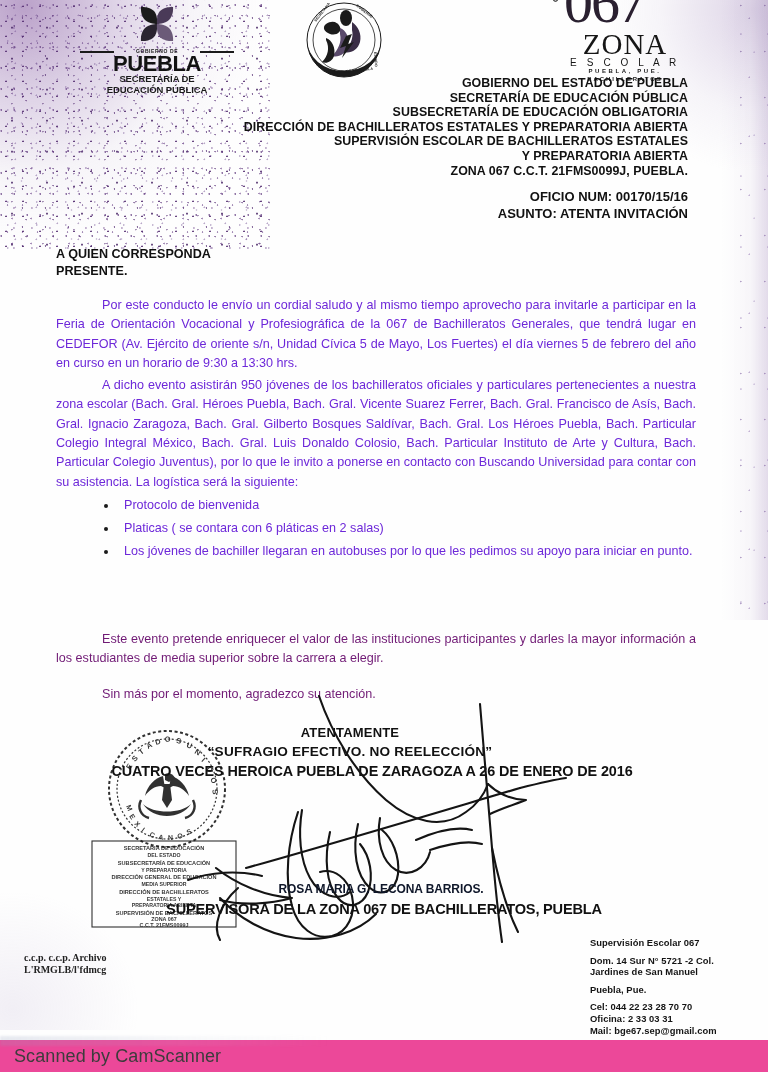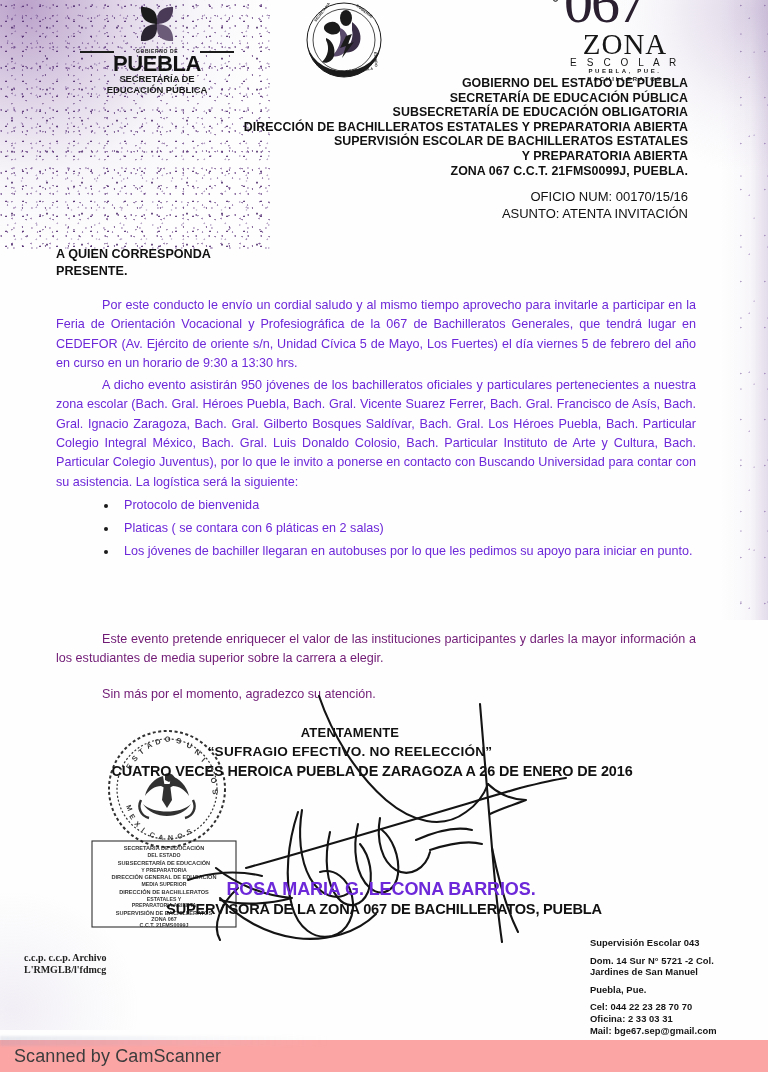--- a/index.html
+++ b/index.html
@@ -219,21 +219,21 @@
     line-height: 14.6px;
     letter-spacing: 0.05px;
     color: #111;
   }
   #oficio-block {
     position: absolute;
     right: 80px; top: 188px;
     width: 560px;
     text-align: right;
     font-size: 13px;
-    font-weight: normal;
+    font-weight: bold;
     line-height: 17px;
     color: #111;
   }
 
   
   #addressee {
     position: absolute;
     left: 56px; top: 246px;
     font-size: 12.6px;
     font-weight: bold;
@@ -321,25 +321,25 @@
     font-weight: bold;
     line-height: 20px;
     letter-spacing: -0.1px;
     color: #111;
   }
   #signer-name {
     position: absolute;
     left: 0; top: 879px;
     width: 762px;
     text-align: center;
-    font-size: 18px;
+    font-size: 12px;
     font-weight: bold;
     line-height: 20px;
     letter-spacing: -0.1px;
-    color: #6d28d9;
+    color: #0f172a;
   }
   #signer-title {
     position: absolute;
     left: 0; top: 899px;
     width: 768px;
     text-align: center;
     font-size: 14.6px;
     font-weight: bold;
     line-height: 21px;
     letter-spacing: -0.2px;
@@ -395,21 +395,21 @@
   }
   #contact-block .contact-group { margin-bottom: 6px; }
   #contact-block .contact-group:last-child { margin-bottom: 0; }
   #contact-block .contact-line { display: block; }
 
   
   #camscanner-bar {
     position: absolute;
     left: 0; bottom: 0;
     width: 768px; height: 32px;
-    background: #fca5a5;
+    background: #ec4899;
   }
   #camscanner-text {
     position: absolute;
     left: 14px; top: 4px;
     font-size: 18px;
     color: #3c3c3c;
     letter-spacing: 0.1px;
     line-height: 24px;
   }
   #camscanner-smudge {
@@ -602,21 +602,21 @@
   <div id="signer-name">ROSA MARIA G. LECONA BARRIOS.</div>
   <div id="signer-title">SUPERVISORA DE LA ZONA 067 DE BACHILLERATOS, PUEBLA</div>
 
   <div id="ccp-note">
     <div>c.c.p. c.c.p. Archivo</div>
     <div>L'RMGLB/l'fdmcg</div>
   </div>
 
   <div id="contact-block">
     <div class="contact-group">
-      <span class="contact-line">Supervisión Escolar 043</span>
+      <span class="contact-line">Supervisión Escolar 067</span>
     </div>
     <div class="contact-group">
       <span class="contact-line">Dom. 14 Sur N° 5721 -2 Col.</span>
       <span class="contact-line">Jardines de San Manuel</span>
     </div>
     <div class="contact-group">
       <span class="contact-line">Puebla, Pue.</span>
     </div>
     <div class="contact-group">
       <span class="contact-line">Cel: 044 22 23 28 70 70</span>

